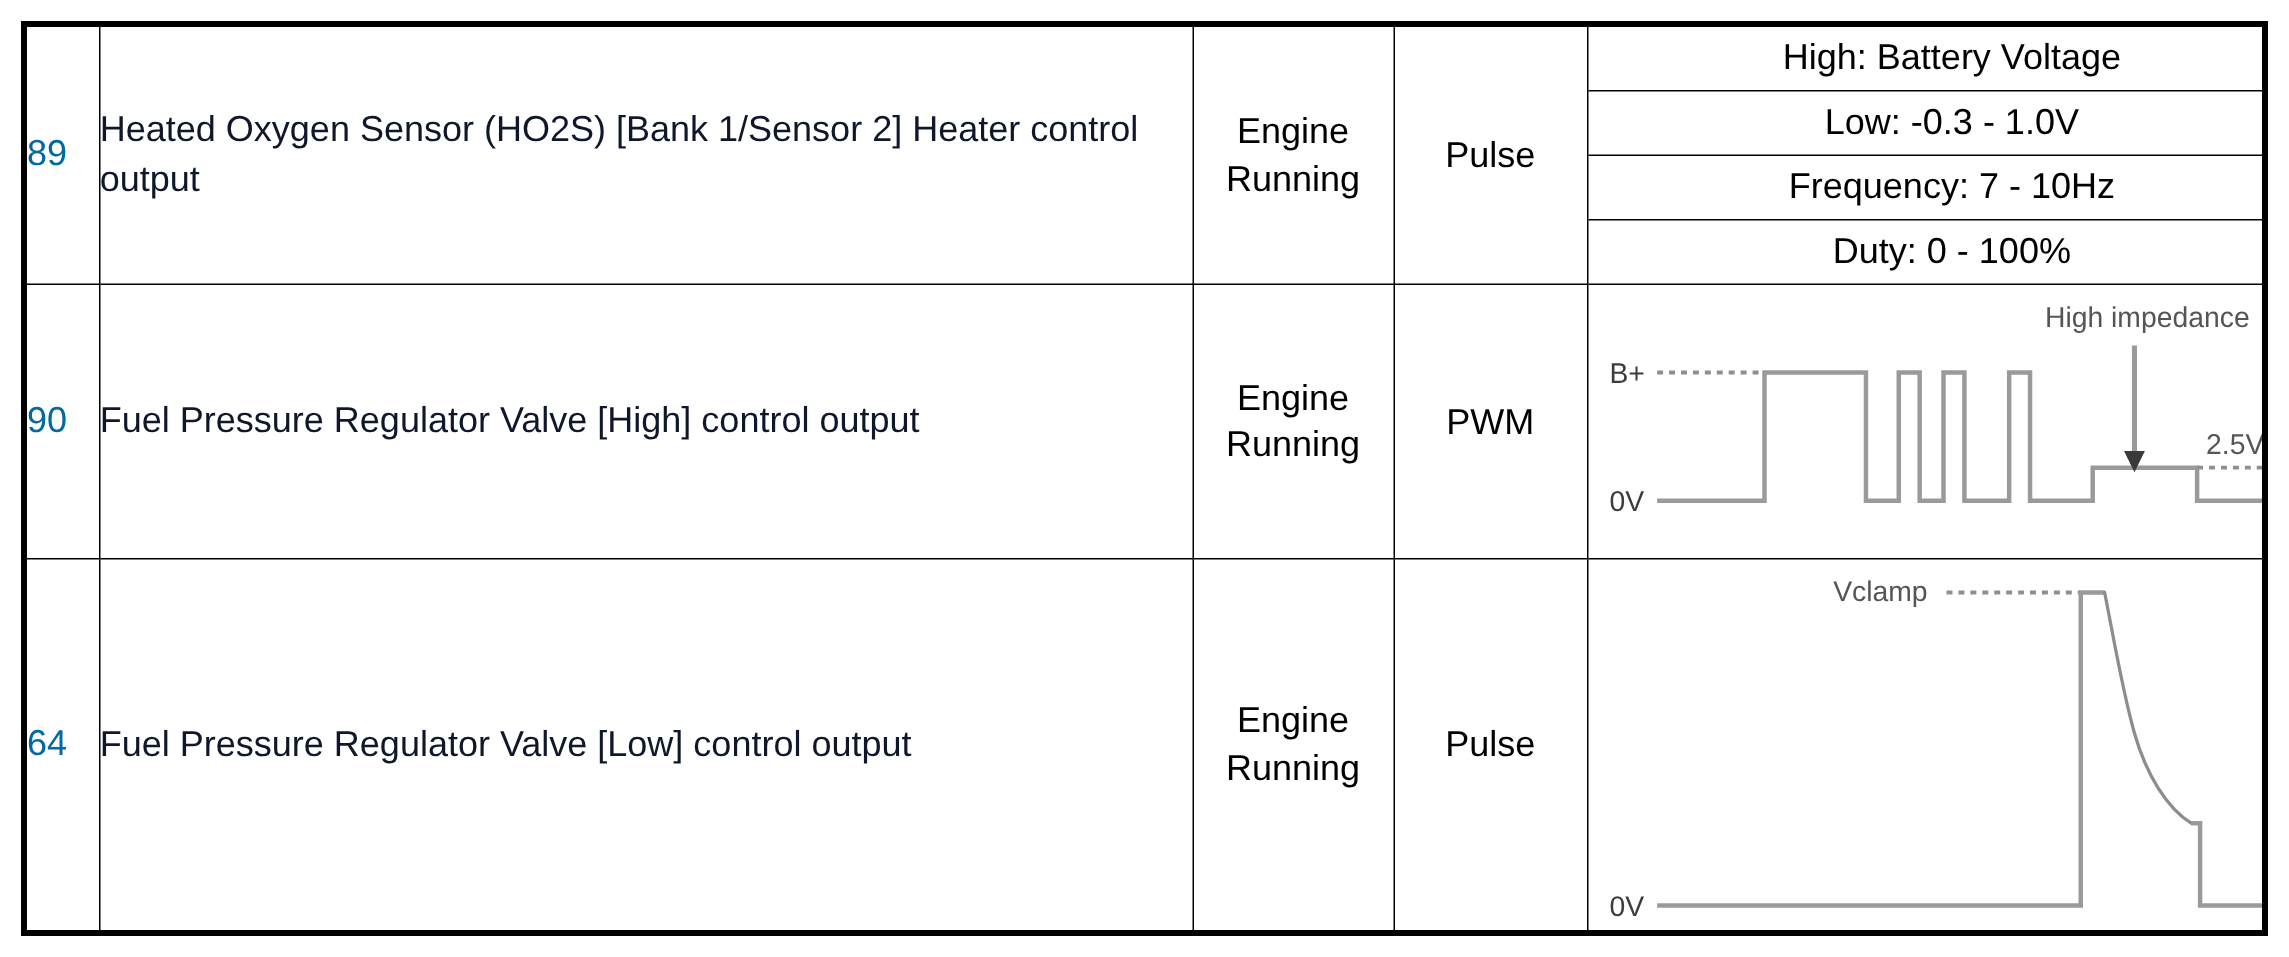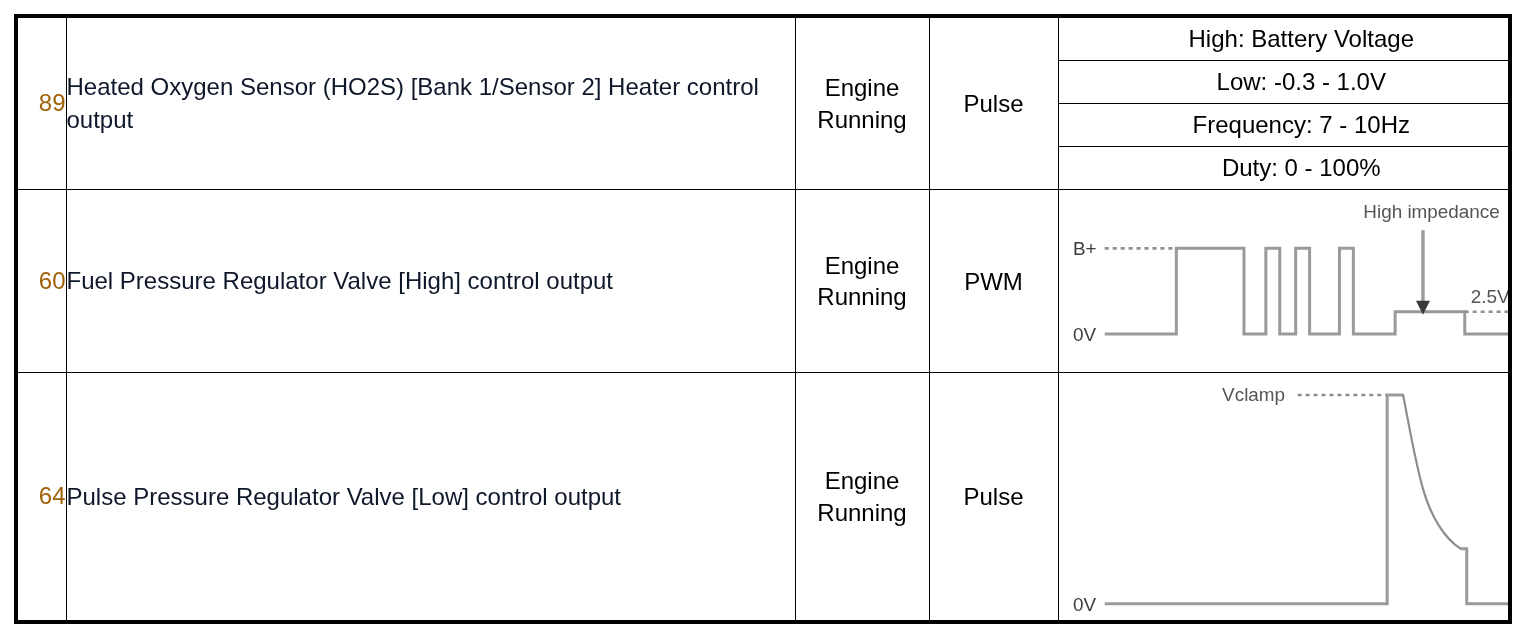--- a/index.html
+++ b/index.html
@@ -38,23 +38,23 @@
     vertical-align: middle;
     background: #ffffff;
   }
   .col-num   { width: 50px; }
   .col-desc  { width: 729px; }
   .col-cond  { width: 134px; }
   .col-type  { width: 129px; }
   .col-sig   { width: 452px; }
 
   .cell-num {
-    text-align: right;
-    font-size: 24px;
-    color: #a16207;
+    text-align: left;
+    font-size: 24px;
+    color: #0369a1;
     line-height: 1.2;
   }
   .cell-desc {
     font-size: 24px;
     color: #0f172a;
     line-height: 1.34;
     padding: 0 0 0 10px;
     text-align: left;
   }
   .cell-cond, .cell-type {
@@ -184,21 +184,21 @@
               <tr>
                   <td>Duty: 0 - 100%</td>
                 </tr>
             </tbody>
           </table>
         </td>
       </tr>
 
       <tr style="height:183px;">
         <td class="cell-num">
-          <span>60</span>
+          <span>90</span>
         </td>
         <td class="cell-desc">
           <span>Fuel Pressure Regulator Valve [High] control output</span>
         </td>
         <td class="cell-cond">
           <div>Engine</div>
           <div>Running</div>
         </td>
         <td class="cell-type">
           <span>PWM</span>
@@ -235,21 +235,21 @@
             </svg>
           </div>
         </td>
       </tr>
 
       <tr style="height:249px;">
         <td class="cell-num">
           <span>64</span>
         </td>
         <td class="cell-desc">
-          <span>Pulse Pressure Regulator Valve [Low] control output</span>
+          <span>Fuel Pressure Regulator Valve [Low] control output</span>
         </td>
         <td class="cell-cond">
           <div>Engine</div>
           <div>Running</div>
         </td>
         <td class="cell-type">
           <span>Pulse</span>
         </td>
         <td class="cell-sig">
           <div class="wave-wrap">

